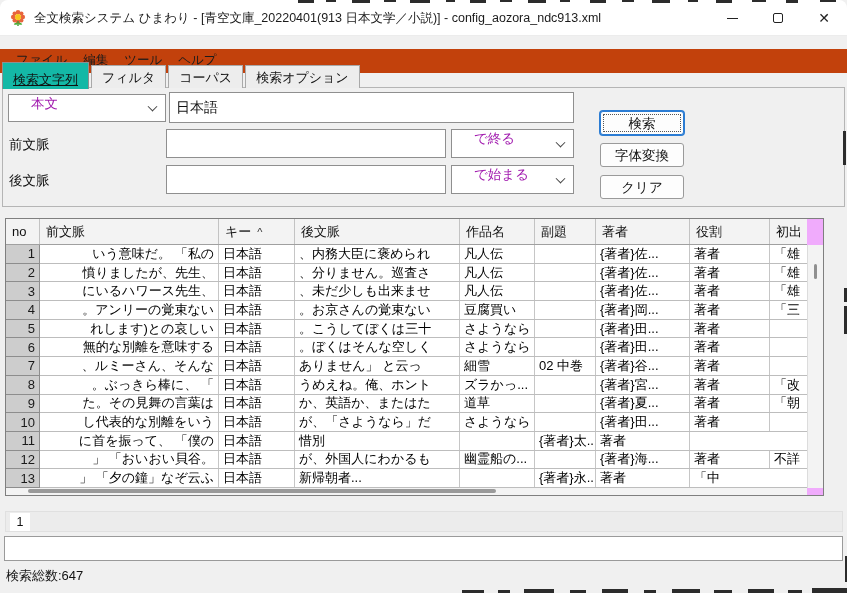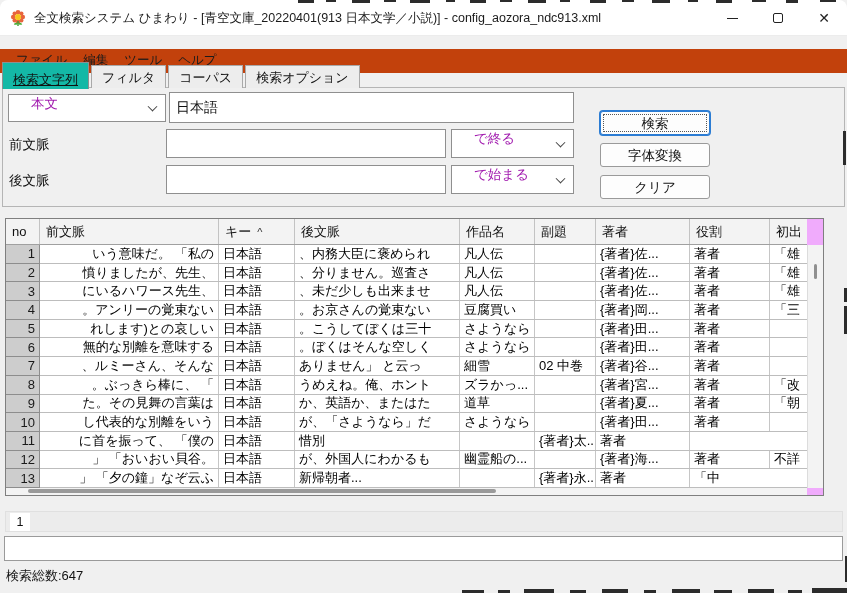--- a/index.html
+++ b/index.html
@@ -36,21 +36,21 @@
   .panel { position:absolute; left:2px; top:87px; width:843px; height:120px;
     background:#f0f0f0; border:1px solid #b5b5b5; }
   .combo { position:absolute; background:#fff; border:1px solid #8f8f8f; font-size:13.5px;
     display:flex; align-items:flex-start; padding-left:22px; color:#a21caf; }
   .combo .chev { position:absolute; right:9px; top:50%; width:7px; height:7px;
     border-right:1.4px solid #444; border-bottom:1.4px solid #444;
     transform:translateY(-70%) rotate(45deg); }
   .tfield { position:absolute; background:#fff; border:1px solid #8f8f8f; font-size:14px;
     padding:0 6px; font-family:inherit; color:#111; outline:none; }
   .flabel { position:absolute; font-size:13.5px; color:#111; }
-  .btn { position:absolute; width:110px; height:24px; background:#fdfdfd; border:1px solid #9a9a9a;
+  .btn { position:absolute; width:84px; height:24px; background:#fdfdfd; border:1px solid #9a9a9a;
     border-radius:3px; font-size:13.5px; font-family:inherit; text-align:center; line-height:21px; color:#111; }
   .btn.focused { border:1px solid #2b7cd3; box-shadow:0 0 0 1px #2b7cd3; }
   .btn.focused .dotted { position:absolute; inset:2px; border:1px dotted #555; border-radius:1px; }
 
   
   .tablebox { position:absolute; left:5px; top:218px; width:819px; height:278px;
     background:#f0abfc; border:1px solid #7f7f7f; }
   .thead { position:absolute; left:0; top:0; right:16px; height:26px; background:#f3f3f3;
     display:grid; grid-template-columns:34px 179px 76px 165px 75px 61px 94px 80px minmax(0,1fr);
     border-bottom:1px solid #a0a0a0; }

